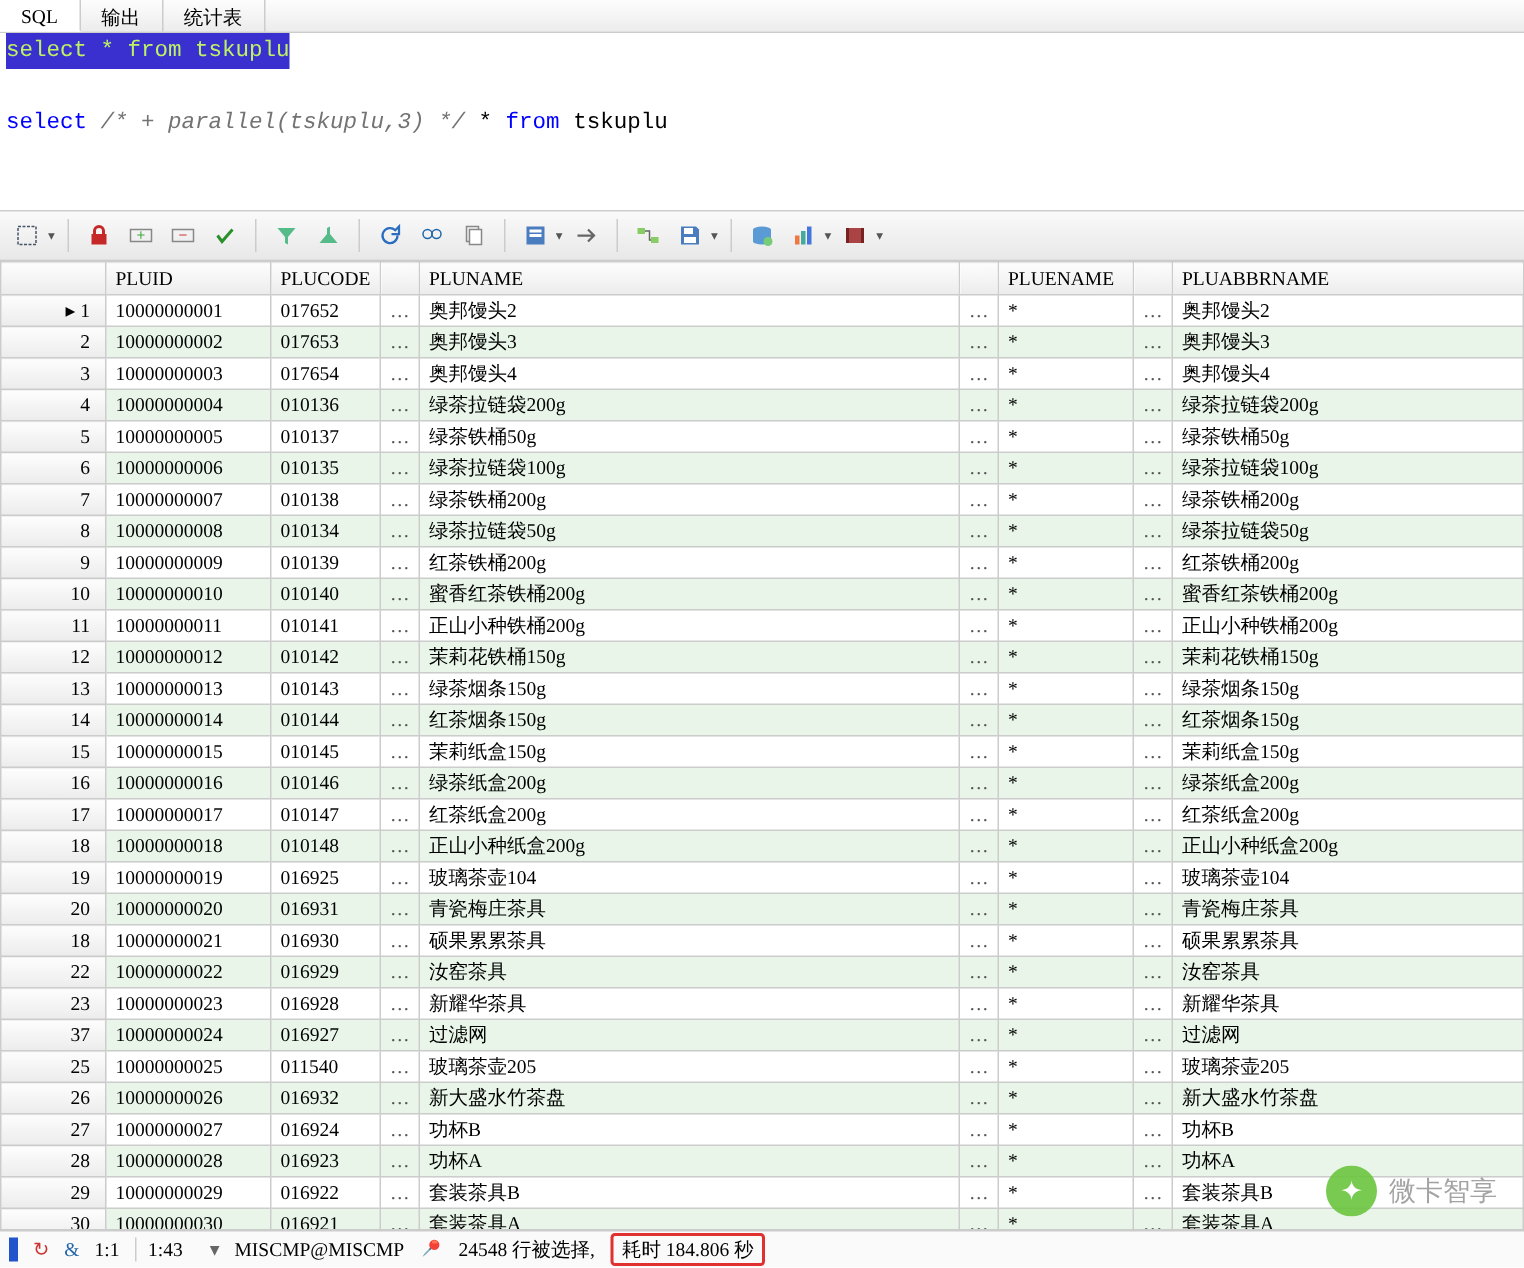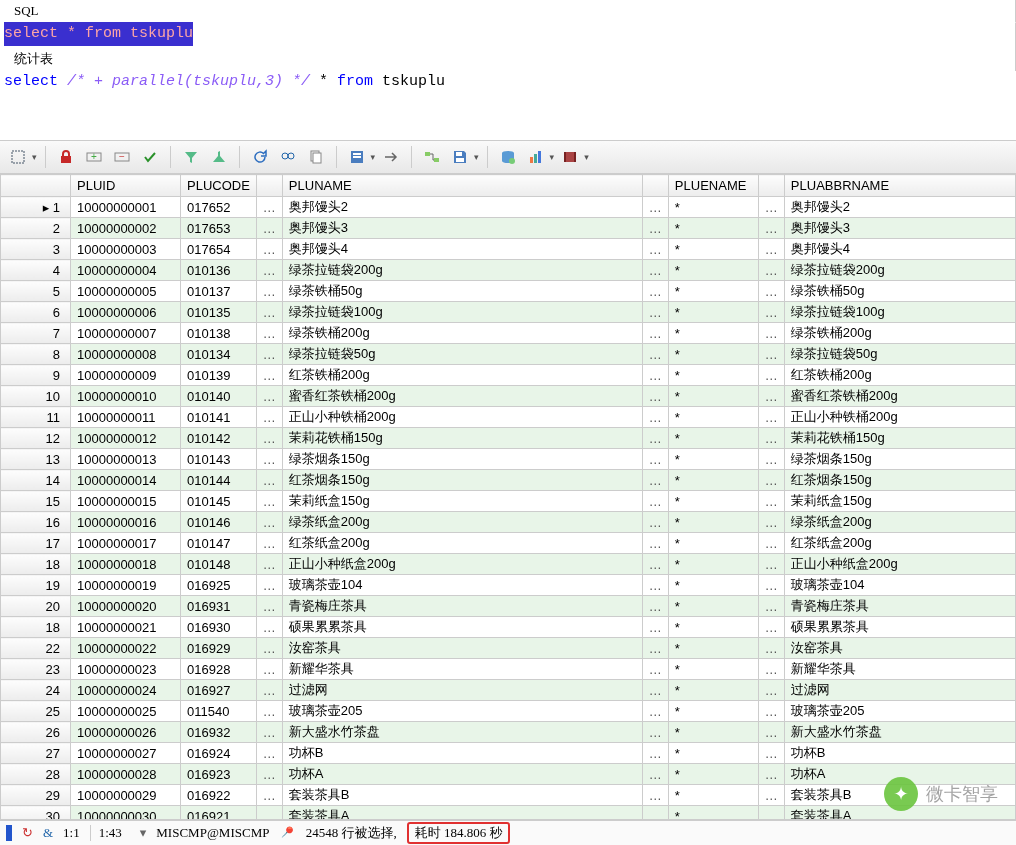--- a/index.html
+++ b/index.html
@@ -1,32 +1,32 @@
 <!DOCTYPE html>
 <html><head>
 <meta charset="utf-8">
 <style>
 * { margin:0; padding:0; box-sizing:border-box; }
 body { font-family: "Microsoft YaHei", SimSun, Arial, sans-serif; font-size:13px; background:#fff; width:1016px; height:845px; overflow:hidden; position:relative; }
-.tabs { display:flex; border-bottom:1px solid #ccc; height:22px; background:linear-gradient(#fdfdfd,#ececec);flex-direction:column; }
+.tabs { display:flex; border-bottom:1px solid #ccc; height:22px; background:linear-gradient(#fdfdfd,#ececec); }
 .tab { padding:3px 14px; border-right:1px solid #ccc; cursor:pointer; font-family:SimSun; }
 .tab.active { background:#fff; border-bottom:1px solid #fff; }
 .sql-area { padding:0; font-family:Consolas,"Courier New",monospace; font-size:15px; line-height:24px; background:#fff; height:118px; }
 .sql-line { white-space:pre; padding:0 4px; }
-.sql-sel { background:#3a2fcf; color:#fca5a5; display:inline-block; }
+.sql-sel { background:#3a2fcf; color:#bef264; display:inline-block; }
 .kw { color:#0000ff; }
-.cmt { color:#8b5cf6; font-style:italic; }
+.cmt { color:#737373; font-style:italic; }
 .ident { color:#000; }
 .toolbar { display:flex; align-items:center; gap:4px; padding:4px 6px; border-top:1px solid #ccc; border-bottom:1px solid #ccc; background:linear-gradient(#fafafa,#e8e8e8); height:34px; }
 .tbtn { width:24px; height:24px; display:flex; align-items:center; justify-content:center; border:1px solid transparent; border-radius:2px; cursor:pointer; }
 .sep { width:1px; height:22px; background:#ccc; margin:0 4px; }
 .dd { font-size:9px; color:#555; margin-left:-2px; }
 .ico { width:16px; height:16px; }
 .grid-wrap { position:relative; height:646px; overflow:auto; border-bottom:1px solid #ccc; }
-table { border-collapse:collapse; width:100%; font-family:Liberation Sans, sans-serif; font-size:13px; }
+table { border-collapse:collapse; width:100%; font-family:Liberation Serif, serif; font-size:13px; }
 th { background:linear-gradient(#fdfdfd,#ececec); border:1px solid #ccc; padding:2px 6px; font-weight:normal; text-align:left; height:22px; position:sticky; top:0; }
 th.rownum-h { width:70px; }
 td { border:1px solid #ccc; padding:1px 6px; height:19px; white-space:nowrap; }
 td.rownum { background:linear-gradient(#fdfdfd,#ececec); text-align:right; padding-right:10px; width:70px; }
 td.ellips { width:18px; text-align:center; color:#555; background:inherit; }
 tr.even td.cell { background:#e8f5e8; }
 tr.odd td.cell { background:#fff; }
 .status { display:flex; align-items:center; height:25px; border-top:1px solid #ccc; background:#fafafa; font-size:13px; gap:10px; padding:0 6px; font-family:SimSun,Consolas; }
 .status .block { border-left:1px solid #ccc; padding:0 8px;text-align:center; }
 .status .pin { transform:rotate(45deg); display:inline-block; }
@@ -429,21 +429,21 @@
           <td class="cell">10000000023</td>
           <td class="cell">016928</td>
           <td class="ellips cell">…</td>
           <td class="cell">新耀华茶具</td>
           <td class="ellips cell">…</td>
           <td class="cell">*</td>
           <td class="ellips cell">…</td>
           <td class="cell">新耀华茶具</td>
         </tr>
         <tr class="even">
-          <td class="rownum">24</td>
+          <td class="rownum">37</td>
           <td class="cell">10000000024</td>
           <td class="cell">016927</td>
           <td class="ellips cell">…</td>
           <td class="cell">过滤网</td>
           <td class="ellips cell">…</td>
           <td class="cell">*</td>
           <td class="ellips cell">…</td>
           <td class="cell">过滤网</td>
         </tr>
         <tr class="odd">

